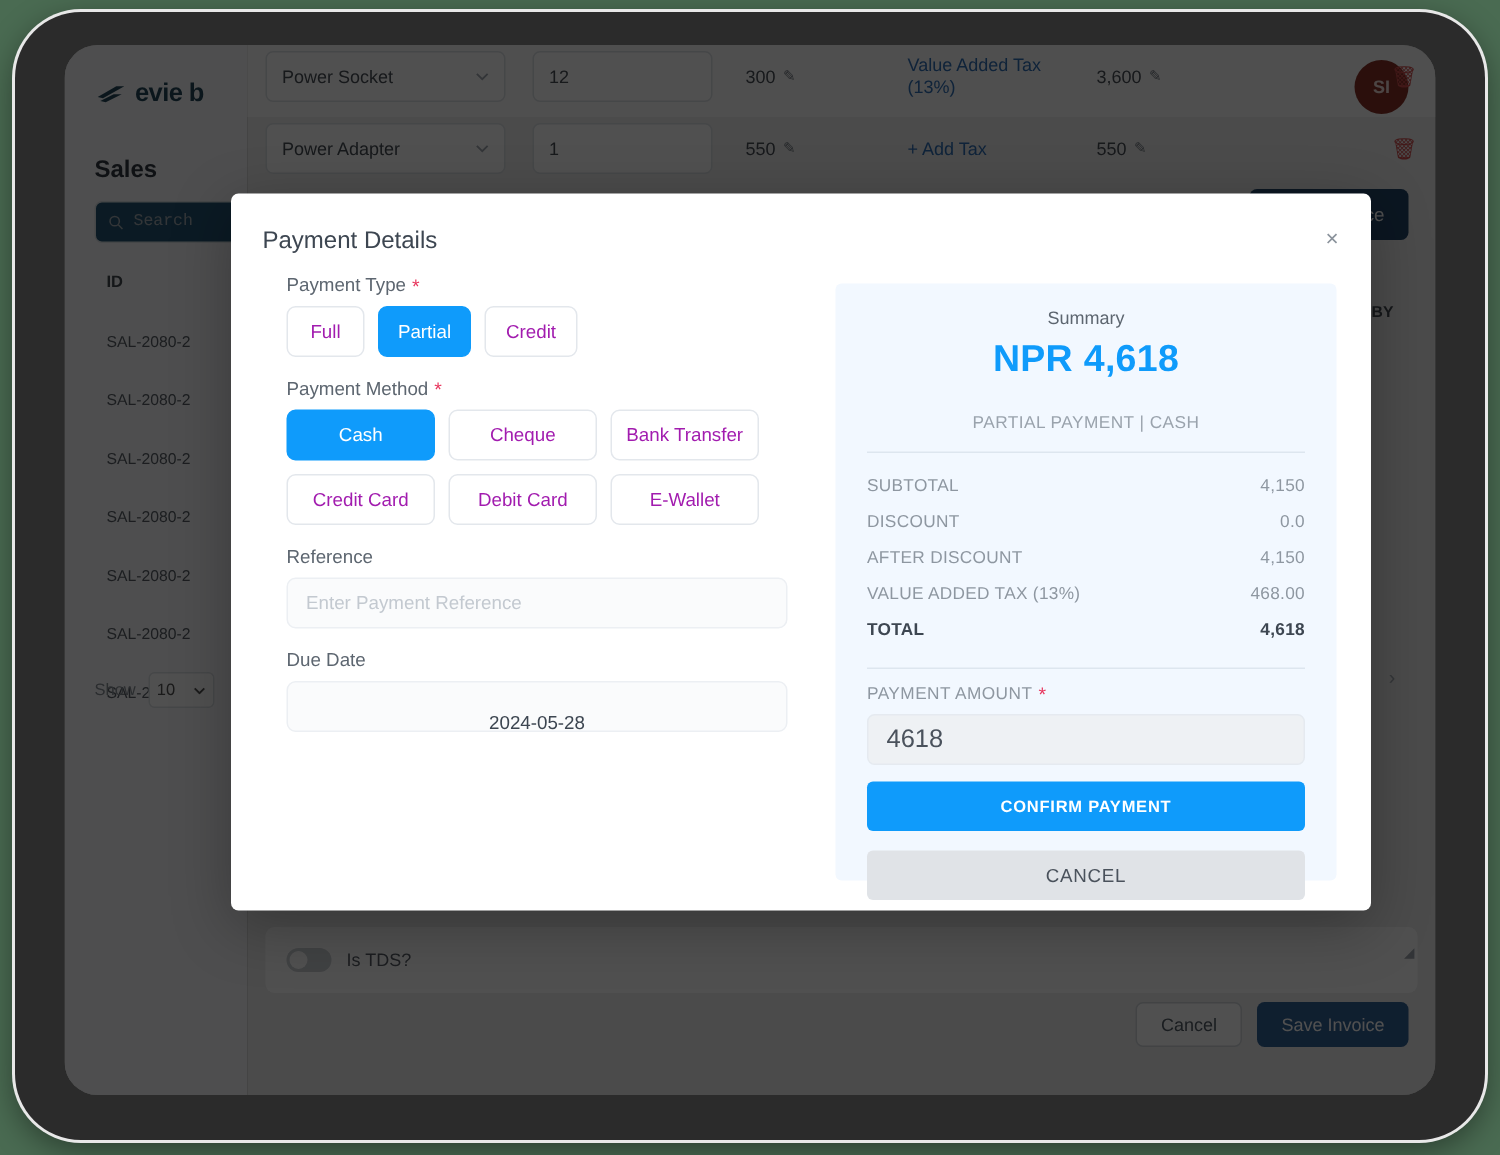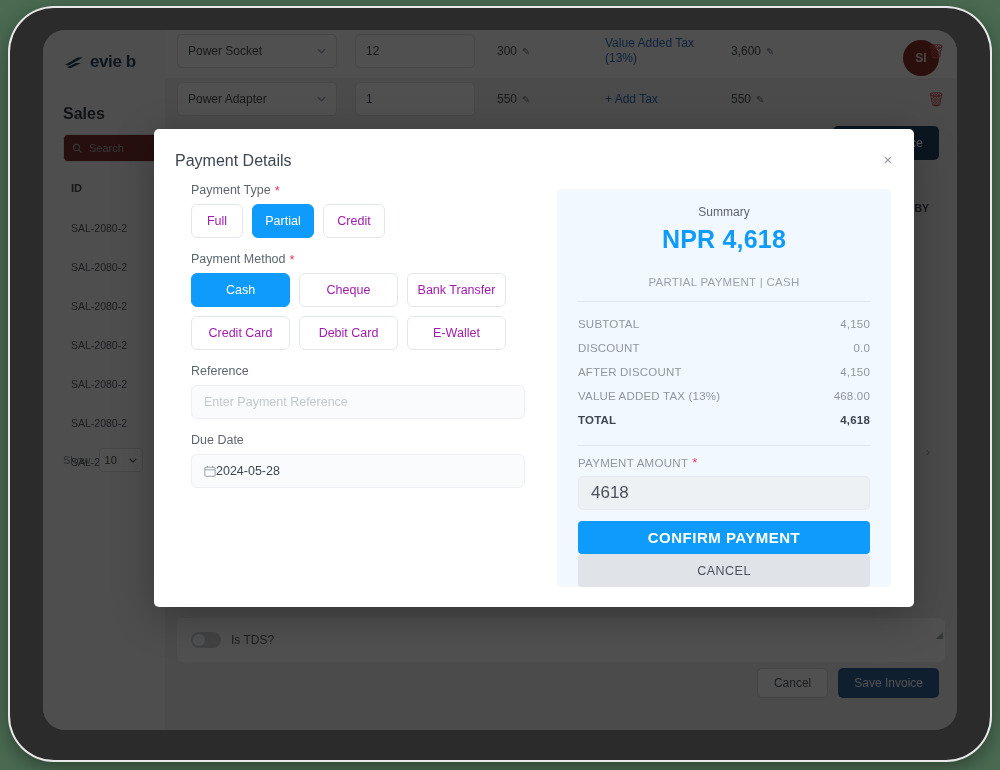--- a/index.html
+++ b/index.html
@@ -65,22 +65,23 @@
     letter-spacing: -.4px; white-space: nowrap;
   }
   .page-title {
     position: absolute; left: 20px; top: 75px;
     font-size: 16px; font-weight: bold; color: #1f2733;
   }
   .search-box {
     position: absolute; left: 20px; top: 104px;
     width: 150px; height: 28px;
     border: 1px solid #d9dde3; border-radius: 5px;
-    background: #7f1d1d; display: flex; align-items: center; gap: 6px;
+    background: #0c4a6e; display: flex; align-items: center; gap: 6px;
     padding: 0 8px;
+    font-family: Liberation Mono, monospace;
   }
   .search-box span.lbl { font-size: 11px; color: #9aa3ad; }
   .col-id-head {
     position: absolute; left: 28px; top: 152px;
     font-size: 11px; font-weight: bold; color: #333b45;
   }
   .id-row {
     position: absolute; left: 28px;
     font-size: 10.5px; color: #4a525c; white-space: nowrap;
   }
@@ -243,21 +244,21 @@
     width: 334px; height: 34px;
     border: 1px solid #eceff3; border-radius: 6px;
     background: #fafbfc; font-size: 12.5px; color: #c3c9d0;
     display: flex; align-items: center; padding: 0 12px;
     margin-bottom: 14px;
   }
   .date-input {
     width: 334px; height: 34px;
     border: 1px solid #eceff3; border-radius: 6px;
     background: #fafbfc; font-size: 12.5px; color: #3d4651;
-    display: flex; align-items: center; gap: 0; padding: 0 12px;
+    display: flex; align-items: center; gap: 20px; padding: 0 12px; flex-direction: column;
   }
   .cal-icon { color: #9aa3ad; font-size: 12px; }
 
   
   .mright {
     position: absolute; left: 403px; top: 60px;
     width: 334px; height: 398px;
     background: #f2f8ff;
     border-radius: 4px;
     padding: 16px 21px;
@@ -285,23 +286,23 @@
     font-size: 11.5px; color: #8e97a1; letter-spacing: .3px;
     display: flex; align-items: center; gap: 4px; margin-bottom: 7px;
   }
   .pay-input {
     height: 34px; border: 1px solid #e5eaf0; border-radius: 5px;
     background: #eef1f4; font-size: 17px; color: #4a525c;
     display: flex; align-items: center; padding: 0 12px; margin-bottom: 11px;
   }
   .btn-confirm {
     height: 33px; border-radius: 4px; background: #0f9bfb; color: #fff;
-    font-size: 15px; font-weight: bold; letter-spacing: .5px;
-    display: flex; align-items: center; justify-content: center;
-    margin-bottom: 0; cursor: pointer;
+    font-size: 11px; font-weight: bold; letter-spacing: .5px;
+    display: flex; align-items: center; justify-content: center;
+    margin-bottom: 13px; cursor: pointer;
   }
   .btn-cancel {
     height: 33px; border-radius: 4px; background: #e0e3e7; color: #4a525c;
     font-size: 12.5px; letter-spacing: .5px;
     display: flex; align-items: center; justify-content: center;
     cursor: pointer;
   }
 </style>
 </head>
 <body>

